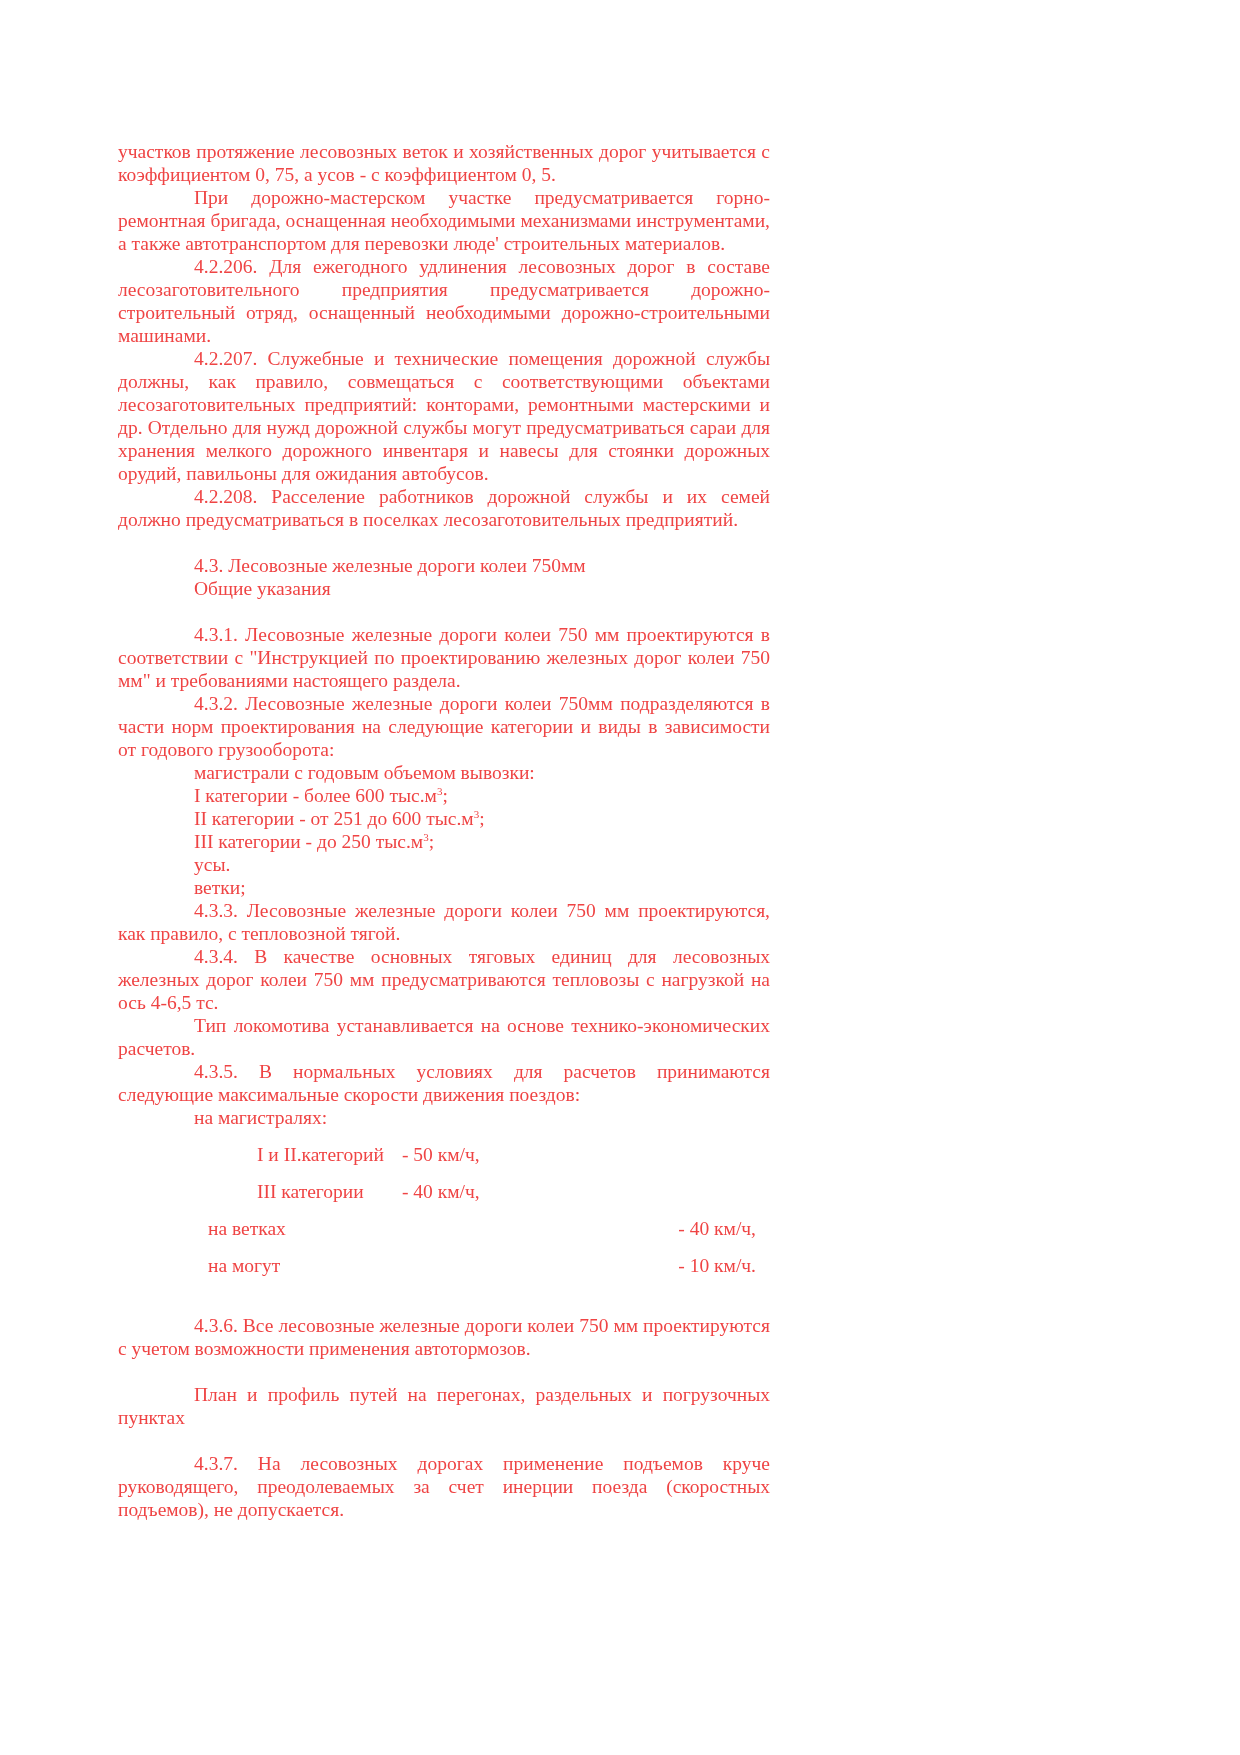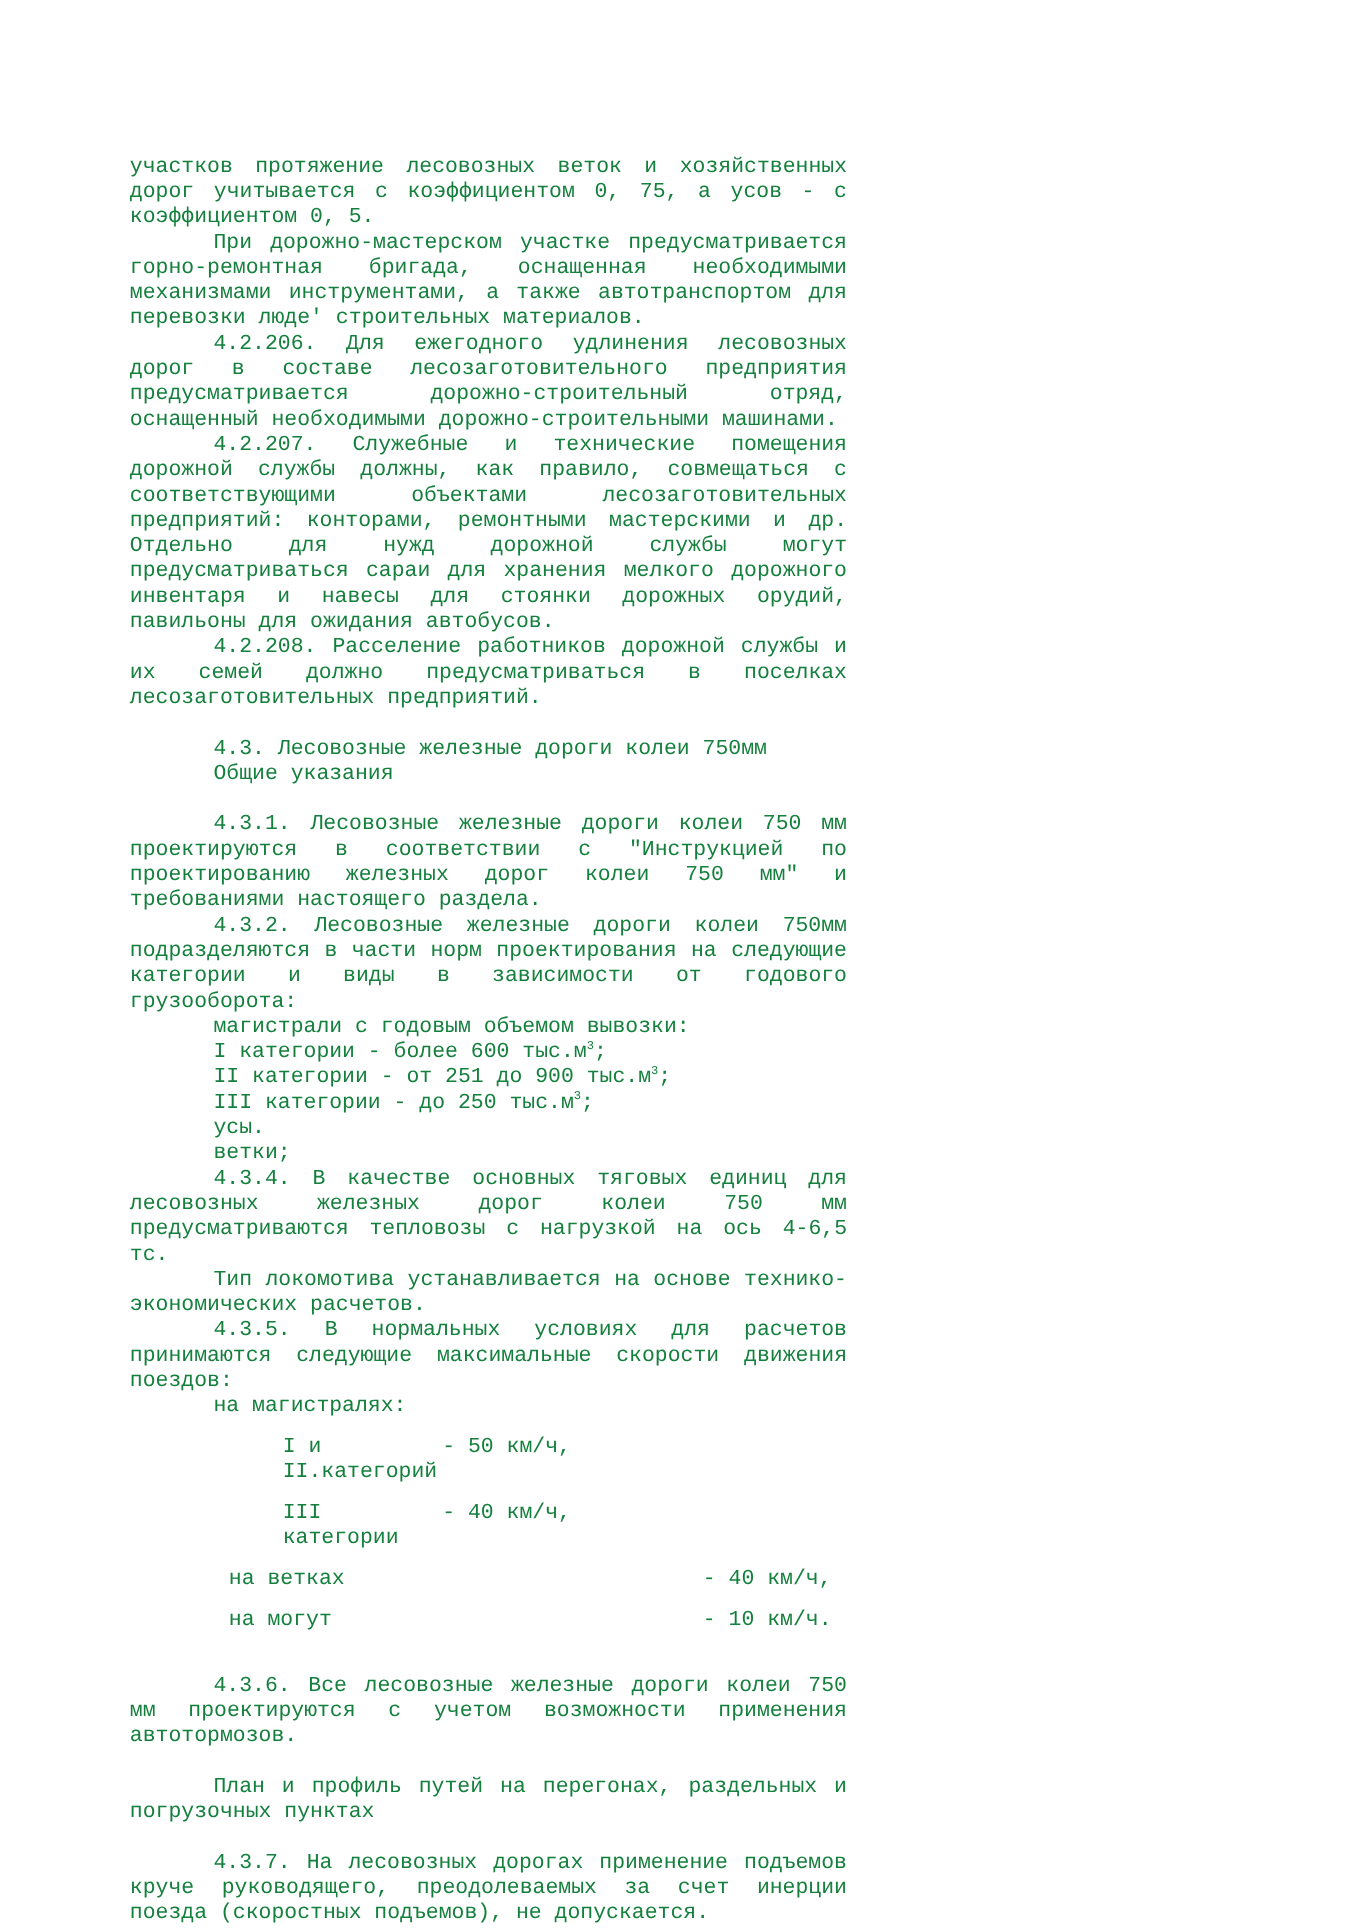--- a/index.html
+++ b/index.html
@@ -2,21 +2,21 @@
 <html><head>
   <meta charset="utf-8">
   <style>
     html, body { margin: 0; padding: 0; background: #ffffff; }
     body { width: 1240px; height: 1755px; position: relative; overflow: hidden; }
     .page {
       position: absolute; left: 0; top: 0; width: 1240px; height: 1755px; background: #ffffff;
     }
     .text-col {
       position: absolute; left: 118px; top: 140px; width: 652px;
-      font-family: Liberation Mono, monospace; font-size: 19.5px; line-height: 23px; color: #15803d;
+      font-family: Liberation Serif, serif; font-size: 19.5px; line-height: 23px; color: #ef4444;
     }
     .p { margin: 0; text-align: justify; text-indent: 76px; }
     .p.noindent { text-indent: 0; }
     .blank { height: 23px; }
     .line { margin: 0; padding-left: 76px; white-space: pre; }
     .speed-row { display: flex; margin: 14px; }
     .speed-row .lbl { display: inline-block; }
     .speed-row .val { display: inline-block; }
     .sub-row { padding-left: 125px; }
     .sub-row .lbl { width: 145px; }
@@ -42,26 +42,27 @@
     <p class="line">Общие указания</p>
 
     <div class="blank"></div>
 
     <p class="p">4.3.1. Лесовозные железные дороги колеи 750 мм проектируются в соответствии с "Инструкцией по проектированию железных дорог колеи 750 мм" и требованиями настоящего раздела.</p>
     <p class="p">4.3.2. Лесовозные железные дороги колеи 750мм подразделяются в части норм проектирования на следующие категории и виды в зависимости от годового грузооборота:</p>
 
     <div>
       <p class="line">магистрали с годовым объемом вывозки:</p>
       <p class="line"><span>I категории - более 600 тыс.м</span><sup>3</sup><span>;</span></p>
-      <p class="line"><span>II категории - от 251 до 900 тыс.м</span><sup>3</sup><span>;</span></p>
+      <p class="line"><span>II категории - от 251 до 600 тыс.м</span><sup>3</sup><span>;</span></p>
       <p class="line"><span>III категории - до 250 тыс.м</span><sup>3</sup><span>;</span></p>
       <p class="line">усы.</p>
       <p class="line">ветки;</p>
     </div>
 
+    <p class="p">4.3.3. Лесовозные железные дороги колеи 750 мм проектируются, как правило, с тепловозной тягой.</p>
     <p class="p">4.3.4. В качестве основных тяговых единиц для лесовозных железных дорог колеи 750 мм предусматриваются тепловозы с нагрузкой на ось 4-6,5 тс.</p>
     <p class="p">Тип локомотива устанавливается на основе технико-экономических расчетов.</p>
     <p class="p">4.3.5. В нормальных условиях для расчетов принимаются следующие максимальные скорости движения поездов:</p>
 
     <div>
       <p class="line">на магистралях:</p>
       <div class="speed-row sub-row">
         <span class="lbl">I и II.категорий</span>
         <span class="val">- 50 км/ч,</span>
       </div>

